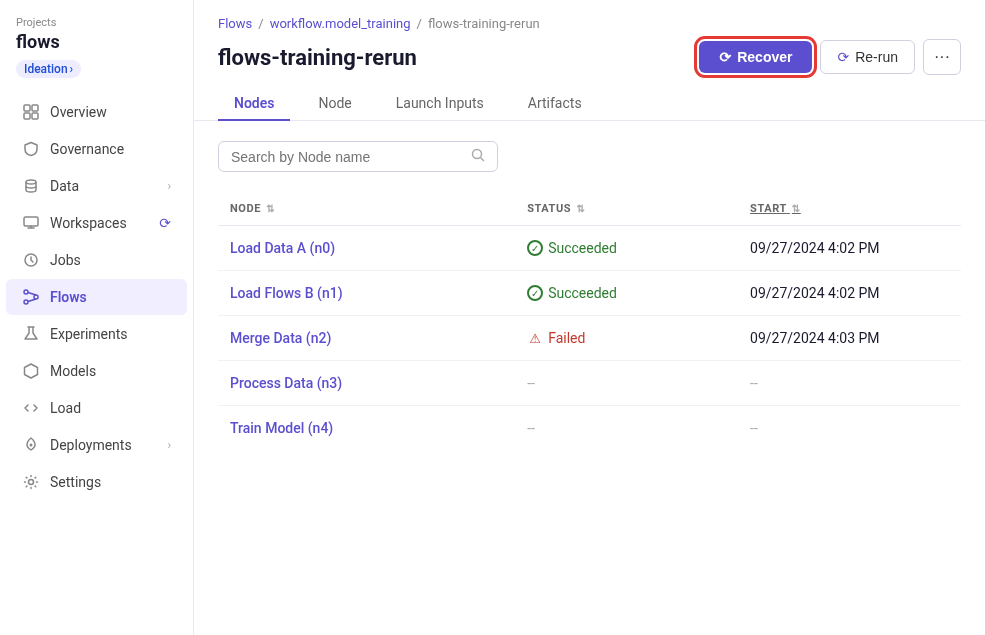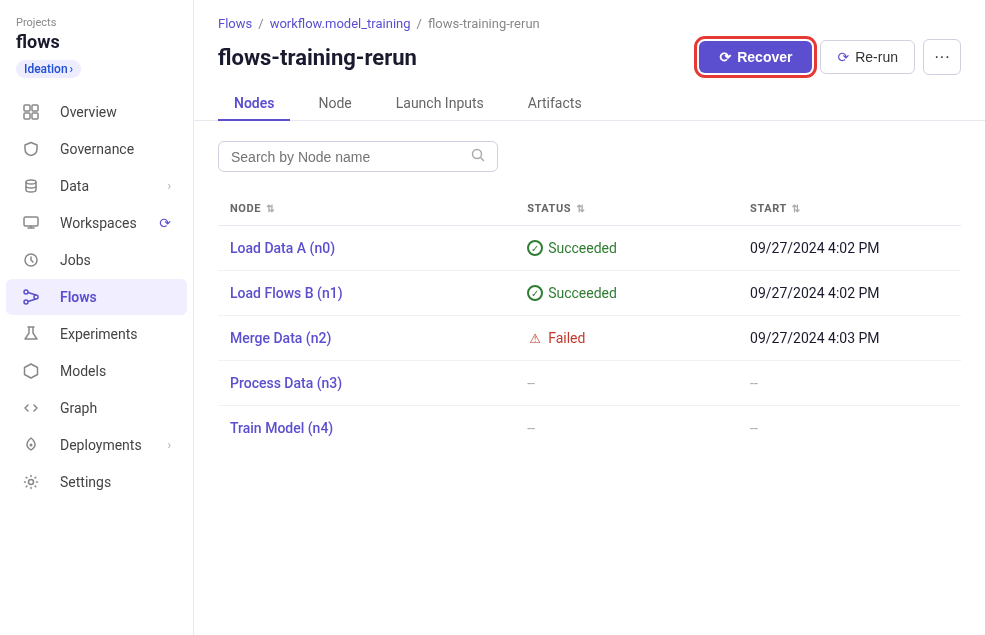--- a/index.html
+++ b/index.html
@@ -5,21 +5,21 @@
     * { box-sizing: border-box; margin: 0; padding: 0; }
     body { font-family: -apple-system, BlinkMacSystemFont, 'Segoe UI', Roboto, sans-serif; font-size: 14px; color: #1a1a2e; background: #fff; display: flex; height: 635px; width: 985px; overflow: hidden; }
 
     
     .sidebar { width: 194px; background: #fff; border-right: 1px solid #e8e8f0; display: flex; flex-direction: column; height: 100%; }
     .sidebar-header { padding: 16px 16px 8px; }
     .sidebar-projects-label { font-size: 11px; color: #888; text-transform: none; margin-bottom: 2px; }
     .sidebar-app-title { font-size: 18px; font-weight: 700; color: #1a1a2e; margin-bottom: 8px; }
     .sidebar-badge { display: inline-flex; align-items: center; background: #eeecff; color: #1d4ed8; font-size: 12px; font-weight: 500; padding: 2px 8px 2px 8px; border-radius: 12px; cursor: pointer; gap: 2px; }
     .sidebar-nav { flex: 1; padding: 8px 0; overflow-y: auto; }
-    .nav-item { display: flex; align-items: center; padding: 9px 16px; cursor: pointer; color: #444; font-size: 14px; gap: 20px; position: relative; border-radius: 6px; margin: 0 6px 1px; }
+    .nav-item { display: flex; align-items: center; padding: 9px 16px; cursor: pointer; color: #444; font-size: 14px; gap: 10px; position: relative; border-radius: 6px; margin: 0 6px 1px; }
     .nav-item.active { color: #5b4fcf; font-weight: 600; background: #f0eeff; }
     .nav-item .nav-icon { width: 18px; height: 18px; display: flex; align-items: center; justify-content: center; color: #888; flex-shrink: 0; }
     .nav-item.active .nav-icon { color: #5b4fcf; }
     .nav-item .nav-label { flex: 1; }
     .nav-item .nav-arrow { color: #aaa; font-size: 12px; }
     .nav-item .nav-refresh { color: #5b4fcf; font-size: 14px; }
 
     
     .main { flex: 1; display: flex; flex-direction: column; overflow: hidden; background: #fff; }
     .main-header { padding: 16px 24px 0; border-bottom: 1px solid #e8e8f0; }
@@ -48,21 +48,21 @@
     .data-table td { padding: 14px 12px; border-bottom: 1px solid #f0f0f5; font-size: 14px; vertical-align: middle; }
     .data-table tr:last-child td { border-bottom: none; }
     .node-link { color: #5b4fcf; text-decoration: none; font-weight: 500; }
     .status-succeeded { color: #2e7d32; display: flex; align-items: center; gap: 5px; }
     .status-failed { color: #c0392b; display: flex; align-items: center; gap: 5px; }
     .status-na { color: #aaa; }
     .status-icon-success { width: 16px; height: 16px; border: 2px solid #2e7d32; border-radius: 50%; display: inline-flex; align-items: center; justify-content: center; font-size: 10px; color: #2e7d32; }
     .status-icon-warning { width: 16px; height: 16px; display: inline-flex; align-items: center; justify-content: center; font-size: 13px; color: #c0392b; }
     .col-node { width: 40%; }
     .col-status { width: 30%; }
-    .col-start { width: 30%; }
+    .col-start { width: 30%; text-decoration: underline; }
   </style>
 </head>
 <body>
 
 <nav class="sidebar">
   <div class="sidebar-header">
     <div class="sidebar-projects-label">Projects</div>
     <div class="sidebar-app-title">flows</div>
     <span class="sidebar-badge">
       <span>Ideation</span>
@@ -155,21 +155,21 @@
       </span>
       <span class="nav-label">Models</span>
     </div>
 
     <div class="nav-item">
       <span class="nav-icon">
         <svg width="16" height="16" viewBox="0 0 16 16" fill="none">
             <path d="M5 5L2 8L5 11M11 5L14 8L11 11" stroke="currentColor" stroke-width="1.5" stroke-linecap="round" stroke-linejoin="round"></path>
           </svg>
       </span>
-      <span class="nav-label">Graph</span>
+      <span class="nav-label">Load</span>
     </div>
 
     <div class="nav-item">
       <span class="nav-icon">
         <svg width="16" height="16" viewBox="0 0 16 16" fill="none">
             <path d="M8 1C8 1 12 4 12 8c0 2-1 3-4 5C5 11 4 10 4 8c0-4 4-7 4-7z" stroke="currentColor" stroke-width="1.5" stroke-linejoin="round"></path>
             <circle cx="8" cy="8" r="1.5" fill="currentColor"></circle>
           </svg>
       </span>
       <span class="nav-label">Deployments</span>

